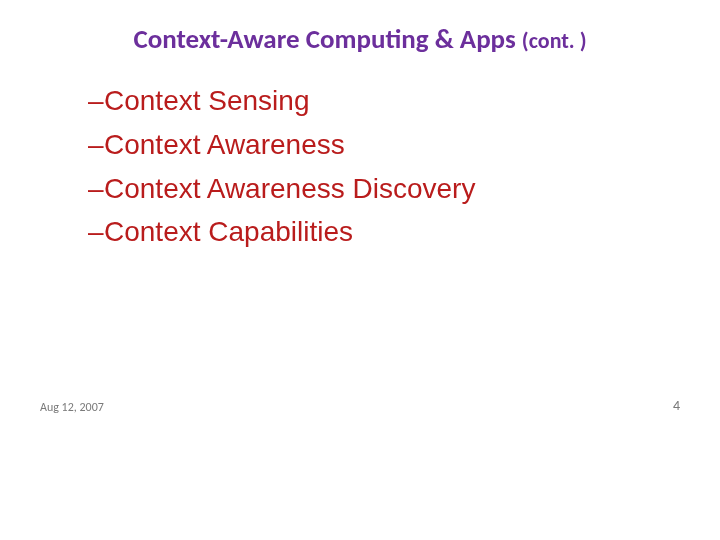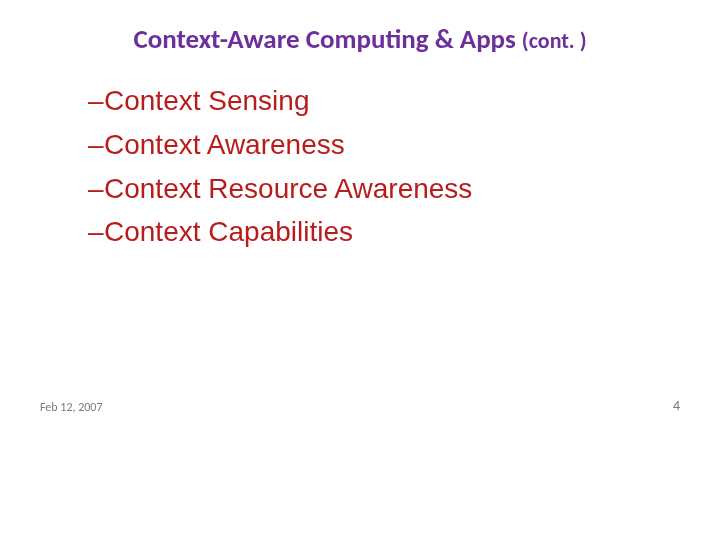--- a/index.html
+++ b/index.html
@@ -92,24 +92,24 @@
 
   <div class="body">
     <div class="sublist">
       <div class="level2">
         <span class="dash">–</span><span>Context Sensing</span>
       </div>
       <div class="level2">
         <span class="dash">–</span><span>Context Awareness</span>
       </div>
       <div class="level2">
-        <span class="dash">–</span><span>Context Resource Awareness</span>
+        <span class="dash">–</span><span>Context Awareness Discovery</span>
       </div>
       <div class="level2">
         <span class="dash">–</span><span>Context Capabilities</span>
       </div>
     </div>
   </div>
 
-  <div class="footer-date">Feb 12, 2007</div>
+  <div class="footer-date">Aug 12, 2007</div>
   <div class="footer-page">4</div>
 
 </div>
 
 </body></html>

